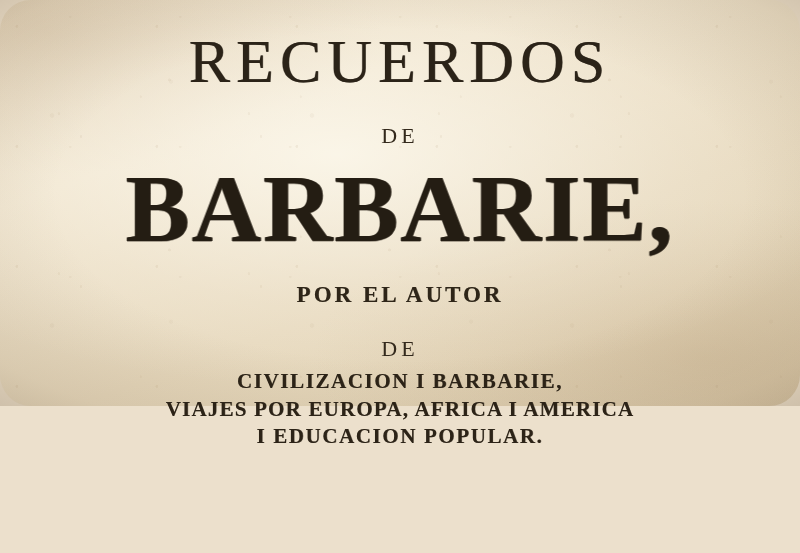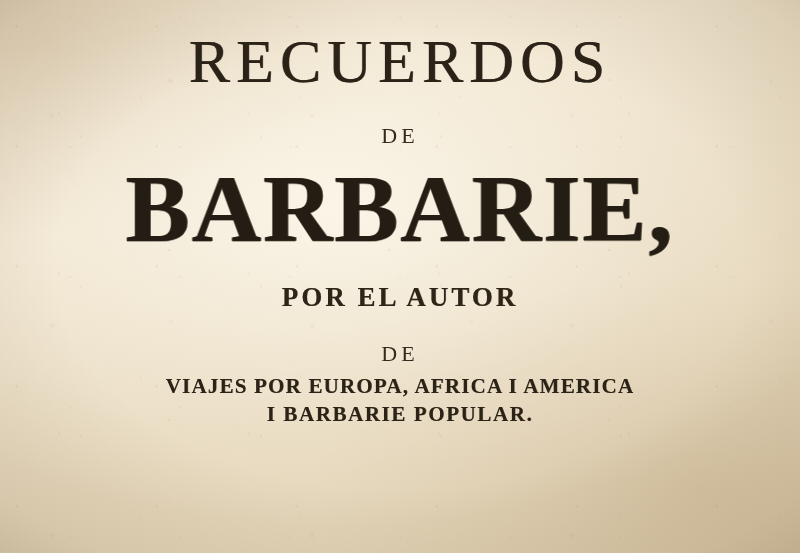--- a/index.html
+++ b/index.html
@@ -11,27 +11,28 @@
     height: 553px;
     overflow: hidden;
     background: #ece0cc;
     font-family: "Liberation Serif", serif;
   }
 
   
   #page {
     position: relative;
     width: 800px;
-    height: 553px;
+    height: 406px;
     background:
       radial-gradient(ellipse 95% 80% at 42% 38%, rgba(255,252,242,0.75) 0%, rgba(250,243,228,0.30) 45%, rgba(214,194,163,0.0) 72%),
       radial-gradient(ellipse 70% 55% at 88% 88%, rgba(196,172,137,0.38) 0%, rgba(196,172,137,0.0) 70%),
       radial-gradient(ellipse 60% 50% at 6% 8%, rgba(206,184,152,0.40) 0%, rgba(206,184,152,0.0) 70%),
       linear-gradient(160deg, #e9dcc4 0%, #efe4ce 30%, #e6d8bd 62%, #dfd0b2 100%);
     box-sizing: border-box;
+    border-radius: 31px;
   }
 
   
   #grain {
     position: absolute;
     inset: 0;
     pointer-events: none;
     opacity: 0.55;
     background-image:
       radial-gradient(circle at 12% 22%, rgba(160,130,92,0.18) 0 1.2px, transparent 1.6px),
@@ -90,21 +91,21 @@
     letter-spacing: 2px;
     font-weight: 700;
     color: #241d13;
     margin-top: 10px;
     line-height: 1.05;
     text-shadow: 1px 0 0 rgba(36,29,19,0.7), -0.8px 0 0 rgba(36,29,19,0.45), 0 0.6px 0 rgba(36,29,19,0.35);
   }
 
   
   .l-autor {
-    font-size: 27px;
+    font-size: 23px;
     letter-spacing: 3px;
     font-weight: 700;
     color: #2e2518;
     margin-top: 22px;
     text-shadow: 0.4px 0 0 rgba(46,37,24,0.5);
   }
 
   
   .l-works {
     font-size: 21px;
@@ -130,20 +131,21 @@
 
     <span class="line l-de1">DE</span>
 
     <span class="line l-provincia">BARBARIE,</span>
 
     <span class="line l-autor">POR EL AUTOR</span>
 
     <span class="line l-de2">DE</span>
 
     <div class="l-works">
+      <span class="line w1">CIVILIZACION I BARBARIE,</span>
       <span class="line w2">VIAJES POR EUROPA, AFRICA I AMERICA</span>
-      <span class="line w3">I BARBARIE POPULAR.</span>
+      <span class="line w3">I EDUCACION POPULAR.</span>
     </div>
 
   </div>
 
   <div id="vignette"></div>
 </div>
 
 </body></html>

